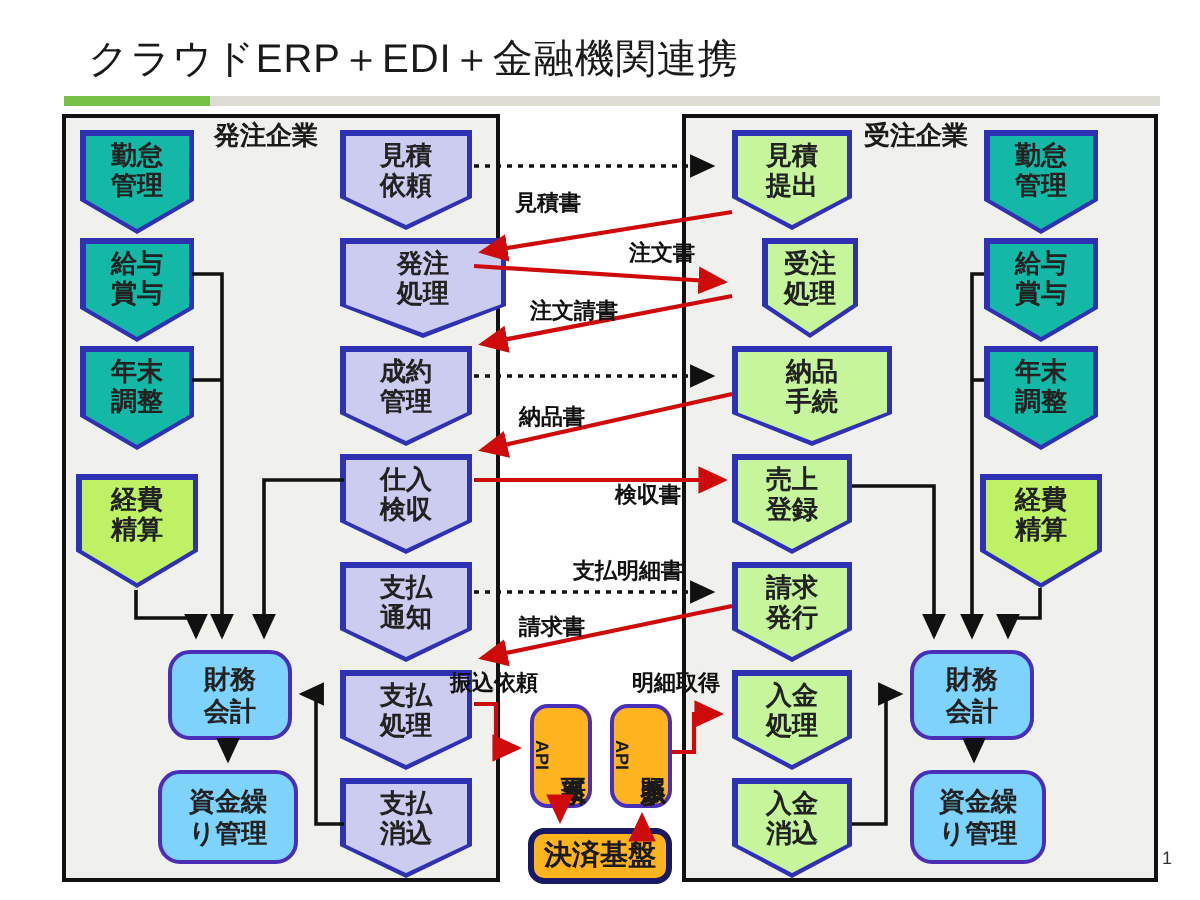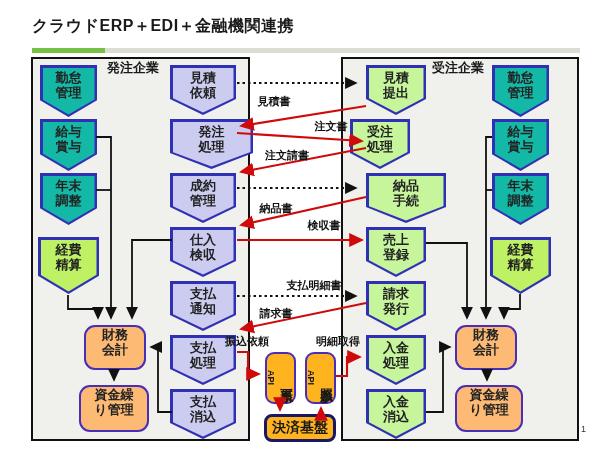--- a/index.html
+++ b/index.html
@@ -4,42 +4,42 @@
 <style>
   html,body{margin:0;padding:0;}
   body{
     width:600px;height:450px;position:relative;overflow:hidden;
     background:#ffffff;
     font-family:"Liberation Sans","DejaVu Sans",sans-serif;
     color:#1a1a1a;
   }
   .abs{position:absolute;}
   
-  .slide-title{left:32px;top:16px;font-size:16px;font-weight:bold;letter-spacing:.5px;white-space:nowrap;}
+  .slide-title{left:44px;top:16px;font-size:20px;font-weight:normal;letter-spacing:.5px;white-space:nowrap;}
   .bar-green{left:32px;top:48px;width:73px;height:5px;background:#76c043;}
   .bar-gray{left:105px;top:48px;width:475px;height:5px;background:#dddcd2;}
   
   .panel{background:#f0f0ec;border:2.5px solid #111111;box-sizing:border-box;}
   .panel-l{left:31px;top:57px;width:219px;height:384px;}
   .panel-r{left:341px;top:57px;width:238px;height:384px;}
   .complabel{top:59px;width:90px;text-align:center;font-size:13px;font-weight:bold;}
   
   .chev{position:absolute;}
   .cb,.cf{clip-path:polygon(0 0,100% 0,100% 68%,50% 100%,0 68%);}
   .cb{position:absolute;inset:0;background:#3030b4;}
   .cf{position:absolute;inset:2.5px;display:flex;justify-content:center;align-items:flex-start;
       padding-top:2px;box-sizing:border-box;font-size:13px;font-weight:bold;line-height:1.18;
       white-space:pre-line;text-align:center;color:#222;}
   .yellow .cf{background:#14b8a6;}
   .purple .cf{background:#ccccf0;}
   .green  .cf{background:#c6f59c;}
   .pinkc  .cf{background:#bef264;}
   
-  .rbox{border:2.5px solid #4a2eb8;border-radius:11px;background:#fdba74;
-        display:flex;justify-content:center;text-align:center;
+  .rbox{border:2.5px solid #4a2eb8;border-radius:11px;background:#7dd3fc;
+        display:flex;align-items:center;justify-content:center;text-align:center;
         font-size:13px;font-weight:bold;line-height:1.18;white-space:pre-line;color:#222;box-sizing:border-box;}
   
   .vapi{border:2.5px solid #4a2eb8;border-radius:9px;background:#ffb31e;
         display:flex;align-items:center;justify-content:center;gap:1px;box-sizing:border-box;}
   .vapi .lat{writing-mode:vertical-rl;font-size:9px;font-weight:bold;letter-spacing:0;}
   .vapi .kan{writing-mode:vertical-rl;font-size:13px;font-weight:bold;}
   .kessai{border:3px solid #181864;border-radius:8px;background:#ffb31e;
         display:flex;align-items:center;justify-content:center;font-size:14px;font-weight:bold;box-sizing:border-box;}
   
   .doc{transform:translateX(-50%);font-size:11px;font-weight:bold;color:#111;white-space:nowrap;}
@@ -118,21 +118,21 @@
 <div class="abs rbox" style="left:84px;top:325px;width:62px;height:45px"><span>財務
 会計</span></div>
 <div class="abs rbox" style="left:79px;top:385px;width:70px;height:47px"><span>資金繰
 り管理</span></div>
 
 <div class="chev green" style="left:366px;top:65px;width:60px;height:50px">
     <div class="cb"></div>
     <div class="cf">見積
 提出</div>
   </div>
-<div class="chev green" style="left:350px;top:119px;width:60px;height:50px">
+<div class="chev green" style="left:381px;top:119px;width:48px;height:50px">
     <div class="cb"></div>
     <div class="cf">受注
 処理</div>
   </div>
 <div class="chev green" style="left:366px;top:173px;width:80px;height:50px">
     <div class="cb"></div>
     <div class="cf">納品
 手続</div>
   </div>
 <div class="chev green" style="left:366px;top:227px;width:60px;height:50px">
@@ -237,19 +237,19 @@
     <path d="M280,404 V410" marker-end="url(#ar)"></path>
     <path d="M321,414 V408" marker-end="url(#ar)"></path>
     <path d="M336,376 H347 V357 H360" marker-end="url(#ar)"></path>
   </g>
 </svg>
 
 <div class="abs doc" style="left:274px;top:94px">見積書</div>
 <div class="abs doc" style="left:331px;top:119px">注文書</div>
 <div class="abs doc" style="left:287px;top:148px">注文請書</div>
 <div class="abs doc" style="left:276px;top:201px">納品書</div>
-<div class="abs doc" style="left:324px;top:218px">検収書</div>
+<div class="abs doc" style="left:324px;top:240px">検収書</div>
 <div class="abs doc" style="left:314px;top:278px">支払明細書</div>
 <div class="abs doc" style="left:276px;top:306px">請求書</div>
 <div class="abs doc" style="left:247px;top:334px">振込依頼</div>
 <div class="abs doc" style="left:338px;top:334px">明細取得</div>
 
 <div class="abs pageno">1</div>
 
 </body></html>

